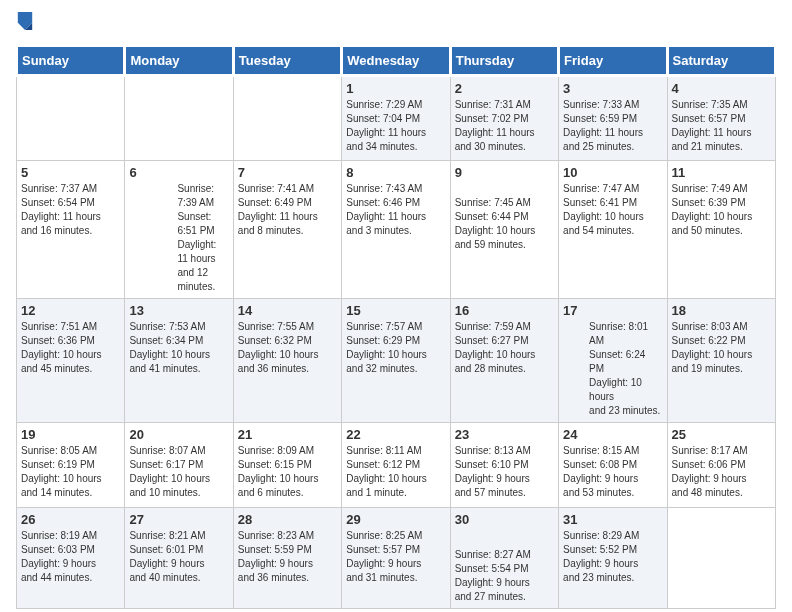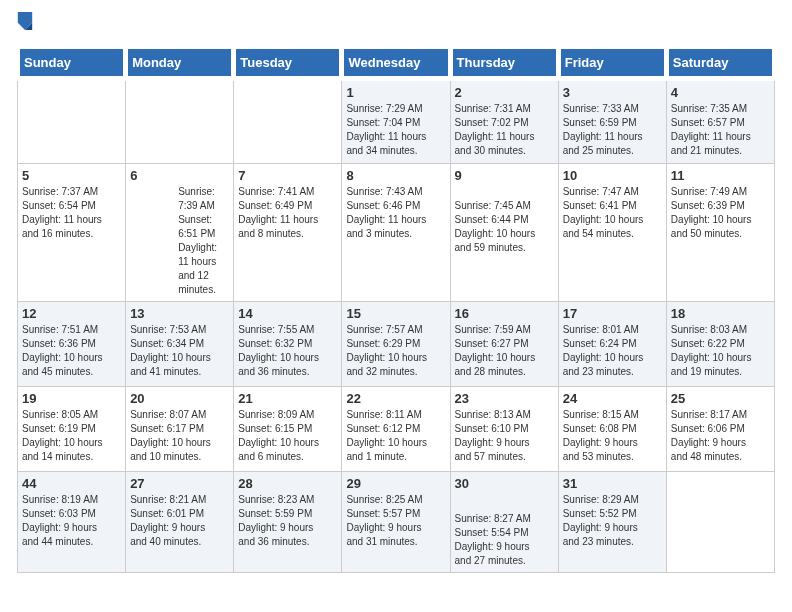--- a/index.html
+++ b/index.html
@@ -56,21 +56,21 @@
     }
     thead tr {
       background-color: #2e6db4;
       color: #fff;
     }
     thead th {
       padding: 6px 4px;
       font-size: 13px;
       font-weight: bold;
       text-align: left;
-      border: 5px solid #ffffff;
+      border: 3px solid #ffffff;
     }
     tbody tr {
       background-color: #fff;
     }
     tbody tr:nth-child(odd) {
       background-color: #f0f4f8;
     }
     tbody td {
       vertical-align: top;
       padding: 4px 4px;
@@ -245,21 +245,21 @@
           </td>
           <td>
             <div class="day-num">16</div>
             <div class="cell-text" style="white-space: pre-line;">Sunrise: 7:59 AM
 Sunset: 6:27 PM
 Daylight: 10 hours
 and 28 minutes.</div>
           </td>
           <td>
             <div class="day-num">17</div>
-            <div class="cell-text" style="white-space: pre-line;">Sunrise: 8:01 AM
+            <div class="cell-text" style="white-space: pre-line; margin-left: 26px;">Sunrise: 8:01 AM
 Sunset: 6:24 PM
 Daylight: 10 hours
 and 23 minutes.</div>
           </td>
           <td>
             <div class="day-num">18</div>
             <div class="cell-text" style="white-space: pre-line;">Sunrise: 8:03 AM
 Sunset: 6:22 PM
 Daylight: 10 hours
 and 19 minutes.</div>
@@ -311,21 +311,21 @@
           <td>
             <div class="day-num">25</div>
             <div class="cell-text" style="white-space: pre-line;">Sunrise: 8:17 AM
 Sunset: 6:06 PM
 Daylight: 9 hours
 and 48 minutes.</div>
           </td>
         </tr>
         <tr>
           <td>
-            <div class="day-num">44</div>
+            <div class="day-num">26</div>
             <div class="cell-text" style="white-space: pre-line;">Sunrise: 8:19 AM
 Sunset: 6:03 PM
 Daylight: 9 hours
 and 44 minutes.</div>
           </td>
           <td>
             <div class="day-num">27</div>
             <div class="cell-text" style="white-space: pre-line;">Sunrise: 8:21 AM
 Sunset: 6:01 PM
 Daylight: 9 hours

